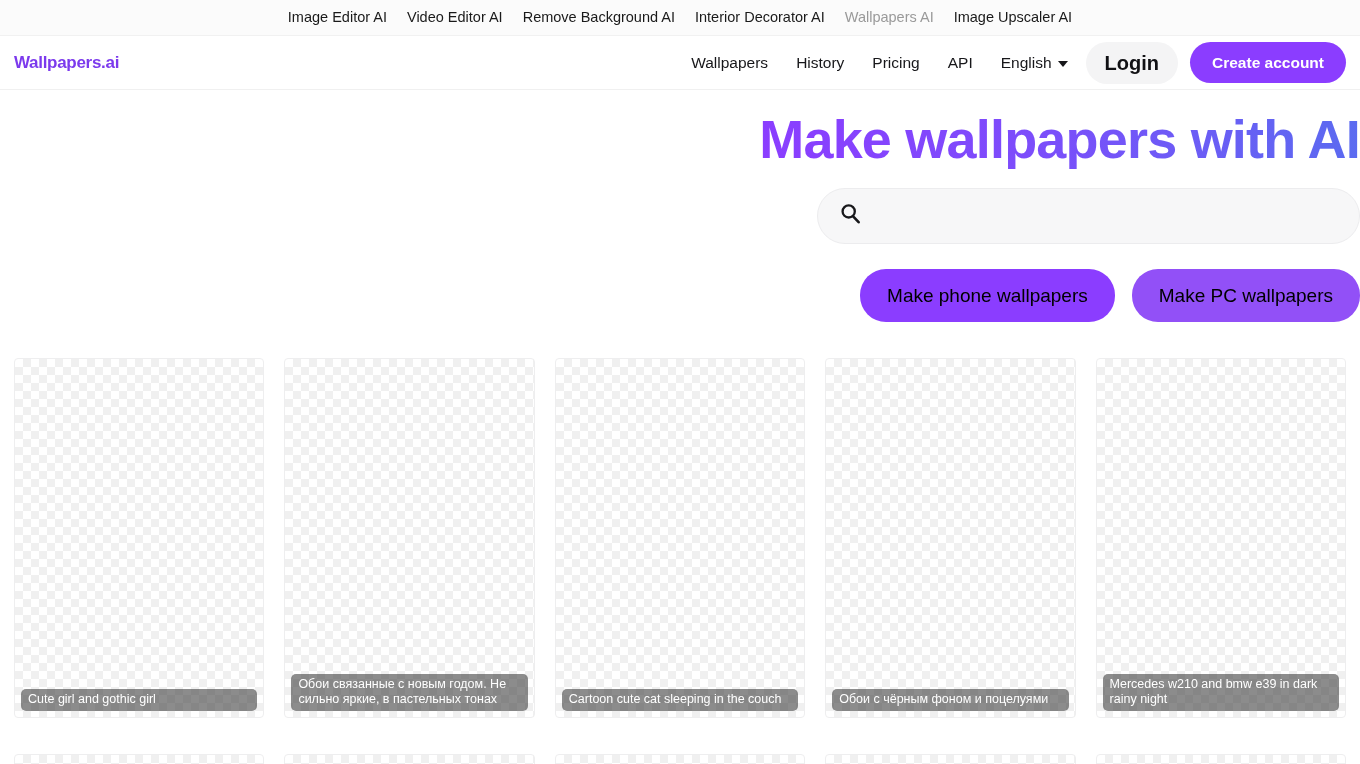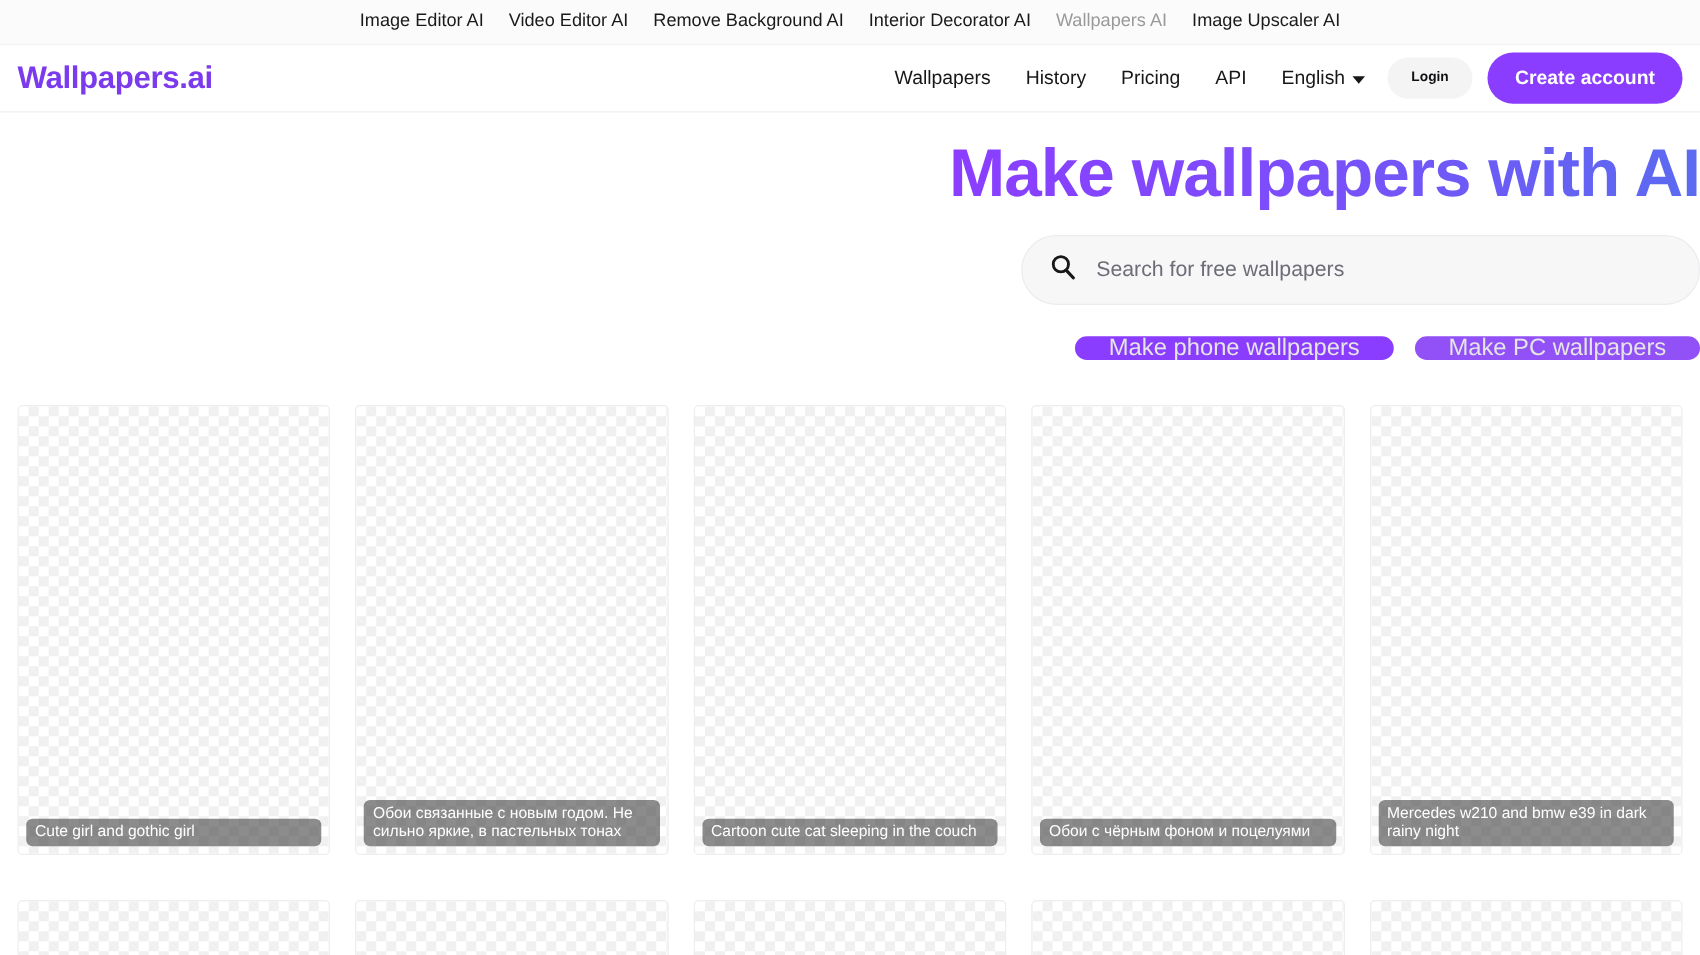--- a/index.html
+++ b/index.html
@@ -43,21 +43,21 @@
     height: 54px;
     width: 100%;
     background: #ffffff;
     border-bottom: 1px solid #f0f0f0;
     display: flex;
     align-items: center;
     padding: 0 14px 0 14px;
     position: relative;
   }
   .brand {
-    font-size: 25px;
+    font-size: 17px;
     font-weight: bold;
     color: #7c3aed;
     letter-spacing: -0.3px;
     cursor: pointer;
     white-space: nowrap;
   }
   .nav-right {
     margin-left: auto;
     display: flex;
     align-items: center;
@@ -87,21 +87,21 @@
   .caret {
     width: 0; height: 0;
     border-left: 5px solid transparent;
     border-right: 5px solid transparent;
     border-top: 6px solid #17171a;
     display: inline-block;
     position: relative;
     top: 1px;
   }
   .btn-login {
-    font-size: 11px;
+    font-size: 20px;
     font-weight: bold;
     color: #111114;
     background: #f4f4f5;
     border: none;
     border-radius: 22px;
     padding: 11px 19px;
     margin-left: 6px;
     cursor: pointer;
     white-space: nowrap;
     font-family: "Liberation Sans", sans-serif;
@@ -168,24 +168,24 @@
   .search-input::placeholder { color: #6d6d77; opacity: 1; }
 
   .cta-row {
     margin-top: 25px;
     display: flex;
     gap: 17px;
     align-items: center;
   }
   .btn-cta {
     font-size: 19px;
-    color: #e5e5e5;
+    color: #000000;
     border: none;
     border-radius: 26px;
-    padding: 0 27px;
+    padding: 17px 27px;
     cursor: pointer;
     white-space: nowrap;
     font-family: "Liberation Sans", sans-serif;
     line-height: 1;
   }
   .btn-cta.phone { background: #8b3dff; }
   .btn-cta.pc    { background: #9250f7; }
 
   
   .gallery {
@@ -259,21 +259,20 @@
 
   <h1 class="hero-title">Make wallpapers with AI</h1>
 
   <div class="searchbar">
     <span class="search-icon">
       <svg width="21" height="21" viewBox="0 0 21 21" fill="none" xmlns="http://www.w3.org/2000/svg">
         <circle cx="8.7" cy="8.4" r="6.1" stroke="#18181b" stroke-width="2.3"></circle>
         <line x1="12.9" y1="13.1" x2="18.6" y2="19.2" stroke="#18181b" stroke-width="2.6" stroke-linecap="round"></line>
       </svg>
     </span>
-    <input class="search-input" type="text" placeholder="Search for free wallpapers" style="">
   </div>
 
   <div class="cta-row">
     <button class="btn-cta phone">Make phone wallpapers</button>
     <button class="btn-cta pc">Make PC wallpapers</button>
   </div>
 </div>
 
 <div class="gallery">
   <div class="card">

